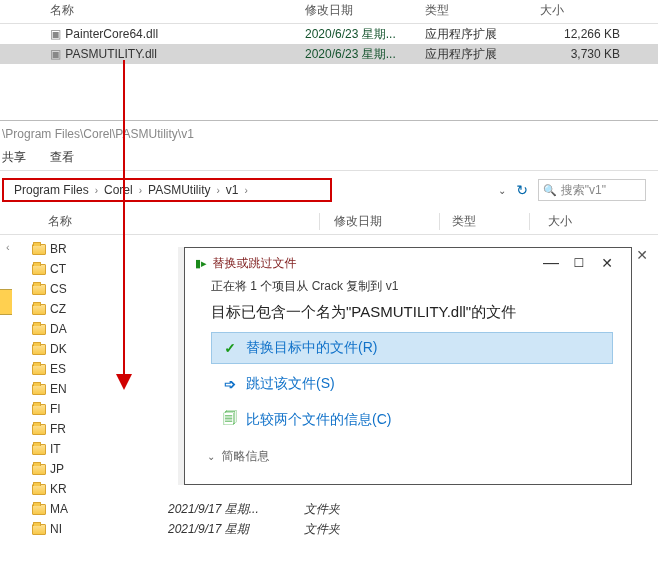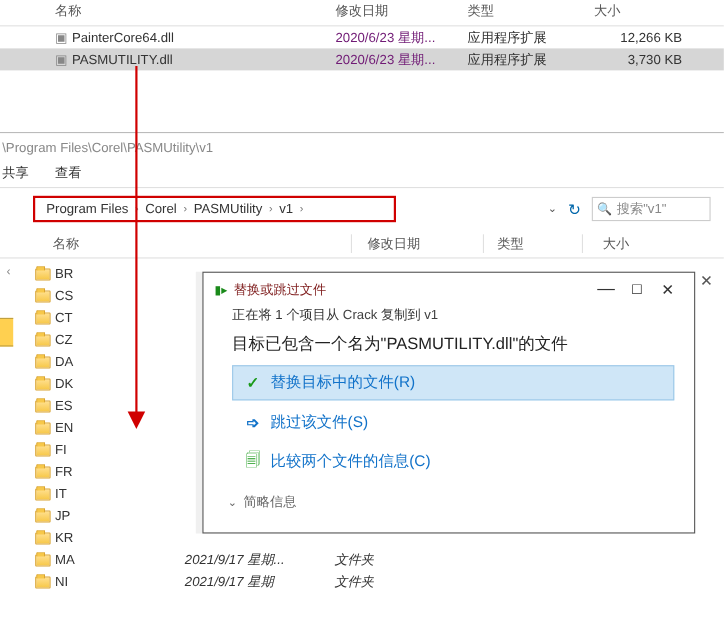--- a/index.html
+++ b/index.html
@@ -9,34 +9,34 @@
 .top-window { position: absolute; top: 0; left: 0; right: 0; }
 .top-header { display: flex; padding: 2px 0 4px 0; border-bottom: 1px solid #e0e0e0; }
 .top-header .col { color: #555; }
 .col-name { padding-left: 50px; width: 305px; }
 .col-date { width: 120px; }
 .col-type { width: 115px; }
 .col-size { width: 90px; }
 .top-files { }
 .file-row { display: flex; align-items: center; height: 20px; }
 .file-row .fname { display: flex; align-items: center; gap: 4px; width: 305px; padding-left: 50px; }
-.file-row .fdate { width: 120px; color: #701a75; }
+.file-row .fdate { width: 120px; color: #14532d; }
 .file-row .ftype { width: 115px; color: #333; }
 .file-row .fsize { width: 90px; text-align: right; padding-right: 10px; color: #333; }
 .file-row.selected { background: #d6d6d6; }
 .dll-icon { font-size: 12px; color: #888; }
 
 
 .bottom-window { position: absolute; top: 120px; left: 0; right: 0; border-top: 1px solid #bbb; background: #fff; }
 .bottom-title { color: #888; padding: 6px 15px 4px 2px; font-size: 12px; }
 .bottom-title-close { position: absolute; right: 10px; top: 126px; font-size: 14px; color: #555; }
 .bottom-tabs { display: flex; gap: 24px; padding: 4px 2px; border-bottom: 1px solid #e0e0e0; }
 .bottom-tabs span { color: #333; }
 .yellow-bar { position: absolute; left: 0; top: 168px; width: 12px; height: 26px; background: #ffd050; border-top:1px solid #bfa040; border-bottom:1px solid #bfa040;}
-.address-row { display: flex; align-items: center; height: 26px; margin: 6px 0 0 0; padding-left:30px;}
+.address-row { display: flex; align-items: center; height: 26px; margin: 6px 0 0 0; padding-left:2px;}
 .address-box { display: flex; align-items: center; height: 24px; border: 2px solid #d00000; padding: 0 6px 0 10px; gap: 4px; width:330px; margin-right:auto;}
 .crumb { color: #333; }
 .crumb-sep { color: #777; font-size: 10px; padding: 0 2px; }
 .addr-right { display:flex; align-items:center; gap:10px; padding-right:12px;}
 .addr-drop { color:#555; font-size:10px;}
 .addr-refresh { color:#0066aa; font-size:14px;}
 .search-box { border:1px solid #ccc; height:22px; width:108px; display:flex; align-items:center; padding:0 4px; gap:4px;}
 .search-box .sicon { color:#888; font-size:11px;}
 .search-box .stxt { color:#888; font-size:12px;}
 
@@ -152,25 +152,25 @@
   </div>
   <div class="bottom-body">
     <div class="chev-left">‹</div>
     <div class="folder-list" id="folder-list">
         <div class="folder-item">
           <span class="folder-icon"></span>
           <span>BR</span>
         </div>
         <div class="folder-item">
           <span class="folder-icon"></span>
+          <span>CT</span>
+        </div>
+        <div class="folder-item">
+          <span class="folder-icon"></span>
           <span>CS</span>
-        </div>
-        <div class="folder-item">
-          <span class="folder-icon"></span>
-          <span>CT</span>
         </div>
         <div class="folder-item">
           <span class="folder-icon"></span>
           <span>CZ</span>
         </div>
         <div class="folder-item">
           <span class="folder-icon"></span>
           <span>DA</span>
         </div>
         <div class="folder-item">

